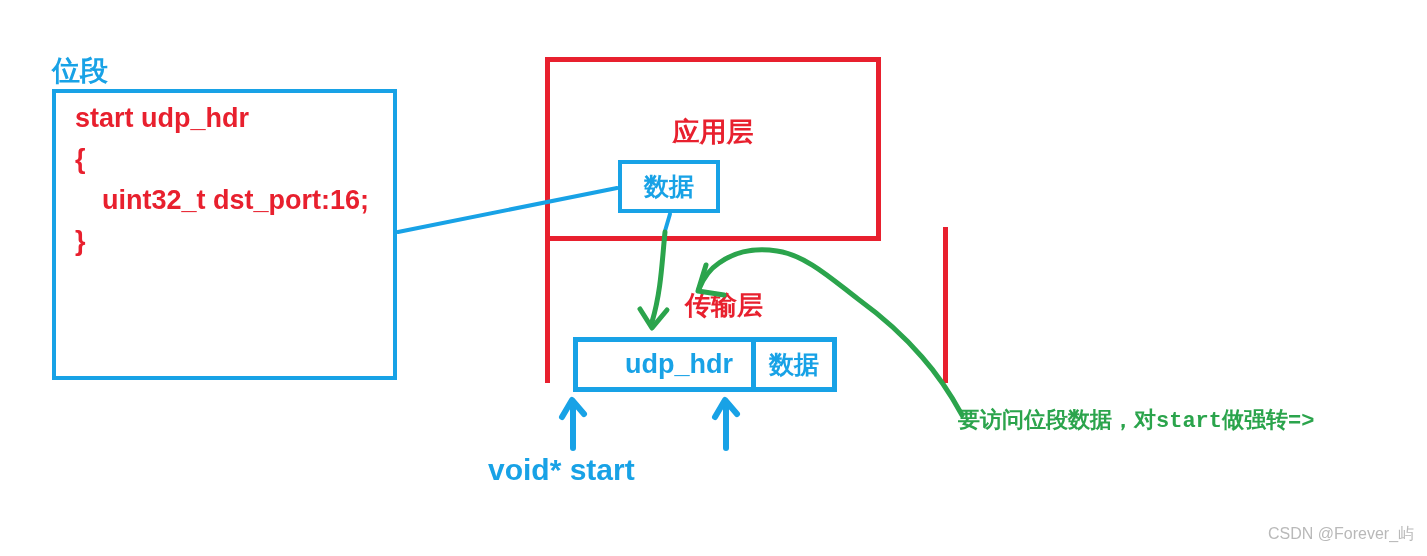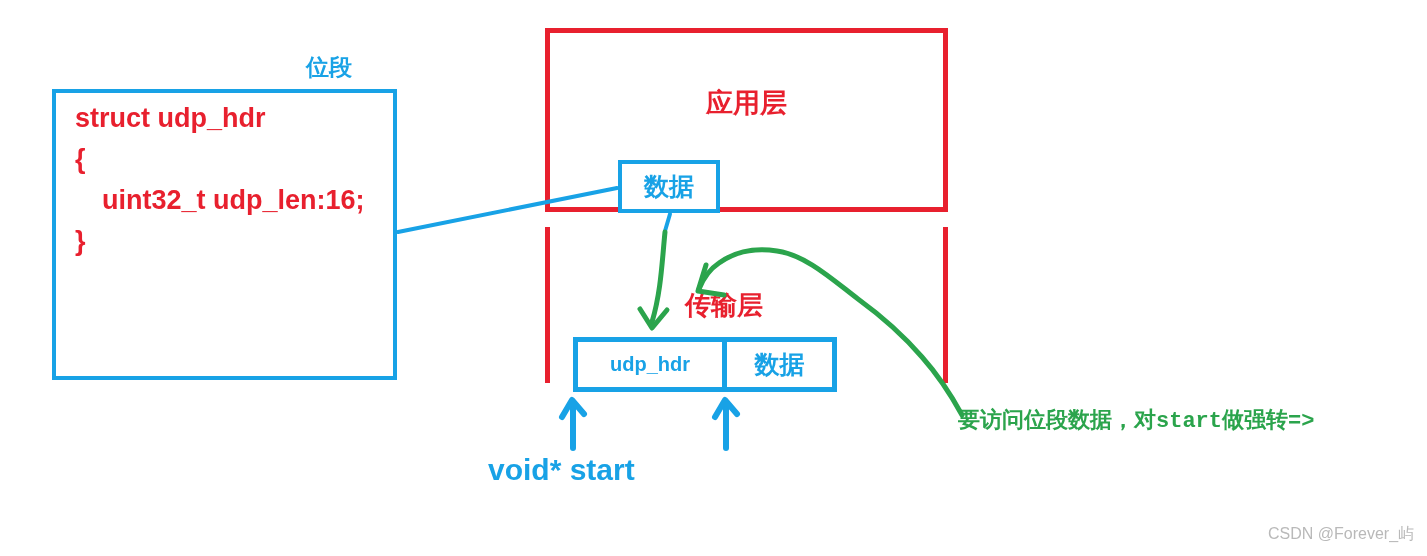--- a/index.html
+++ b/index.html
@@ -14,40 +14,40 @@
     width:1427px;height:556px;
     background:#ffffff;
     overflow:hidden;
     font-family:"Liberation Sans","DejaVu Sans",sans-serif;
   }
   .abs{position:absolute;}
 
   
   #bitfield-title{
     left:52px;top:52px;width:300px;
-    text-align:right;
-    color:var(--c-blue);font-size:23px;font-weight:bold;
+    text-align:left;
+    color:var(--c-blue);font-size:28px;font-weight:bold;
   }
   #struct-box{
     left:52px;top:89px;width:345px;height:291px;
     border:4px solid var(--c-blue);
     box-sizing:border-box;
     padding:5px 0 0 19px;
   }
   .code-line{
     color:var(--c-red);
     font-size:27px;font-weight:bold;
     line-height:41px;
     white-space:pre;
   }
   .code-line.indent{padding-left:27px;}
 
   
   #app-box{
-    left:545px;top:28px;width:403px;height:184px;
+    left:545px;top:57px;width:336px;height:184px;
     border:5px solid var(--c-red);
     box-sizing:border-box;
   }
   #app-label{
     margin-top:52px;
     text-align:center;
     color:var(--c-red);font-size:27px;font-weight:bold;
   }
   #data-box-app{
     left:618px;top:160px;width:102px;height:53px;
@@ -74,21 +74,21 @@
   #udp-box{
     left:573px;top:337px;width:264px;height:55px;
     border:5px solid var(--c-blue);
     box-sizing:border-box;
     display:flex;
   }
   #udp-box .cell-left{
     flex:0 0 144px;
     border-right:5px solid var(--c-blue);
     display:flex;align-items:center;justify-content:center;
-    color:var(--c-blue);font-size:20px;font-weight:bold;
+    color:var(--c-blue);font-size:27px;font-weight:bold;margin-left:29px;
   }
   #udp-box .cell-right{
     flex:1;
     display:flex;align-items:center;justify-content:center;
     color:var(--c-blue);font-size:25px;font-weight:bold;
   }
 
   
   .ptr-label{
     color:var(--c-blue);font-size:30px;font-weight:bold;
@@ -128,23 +128,23 @@
   .w5{stroke-width:5px;}
   .w6{stroke-width:6px;}
 </style>
 </head>
 <body>
 
 <div id="canvas">
 
   <div class="abs" id="bitfield-title">位段</div>
   <div class="abs" id="struct-box">
-    <div class="code-line">struct udp_hdr</div>
+    <div class="code-line">start udp_hdr</div>
     <div class="code-line">{</div>
-    <div class="code-line indent">uint32_t udp_len:16;</div>
+    <div class="code-line indent">uint32_t dst_port:16;</div>
     <div class="code-line">}</div>
   </div>
 
   <div class="abs" id="app-box">
     <div id="app-label">应用层</div>
   </div>
   <div class="abs" id="data-box-app">数据</div>
 
   <div class="abs red-stub" id="stub-left"></div>
   <div class="abs red-stub" id="stub-right"></div>

